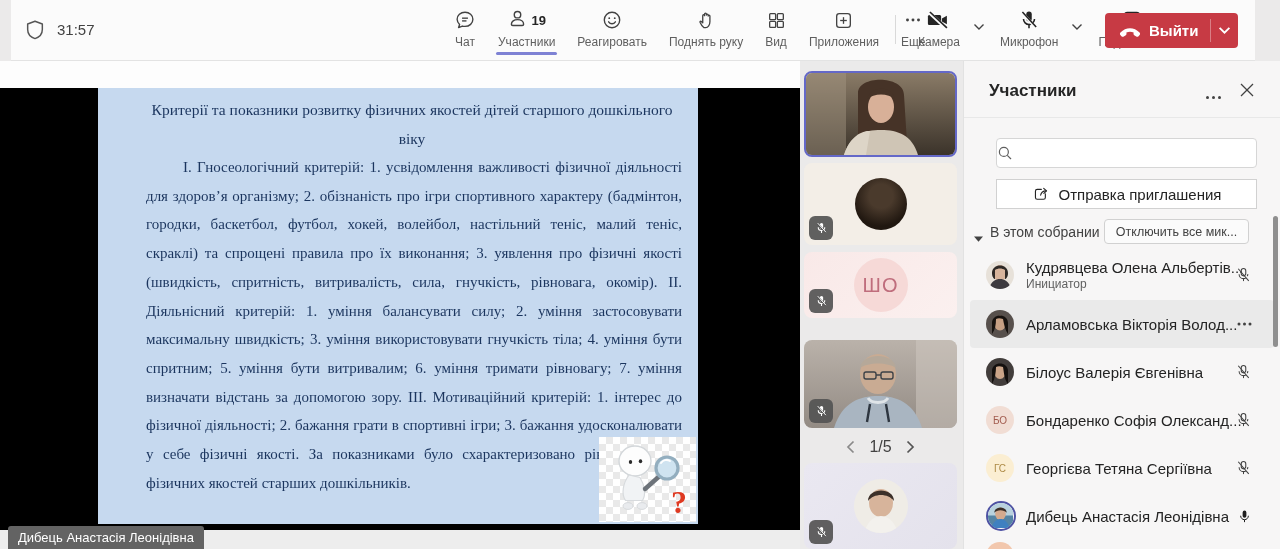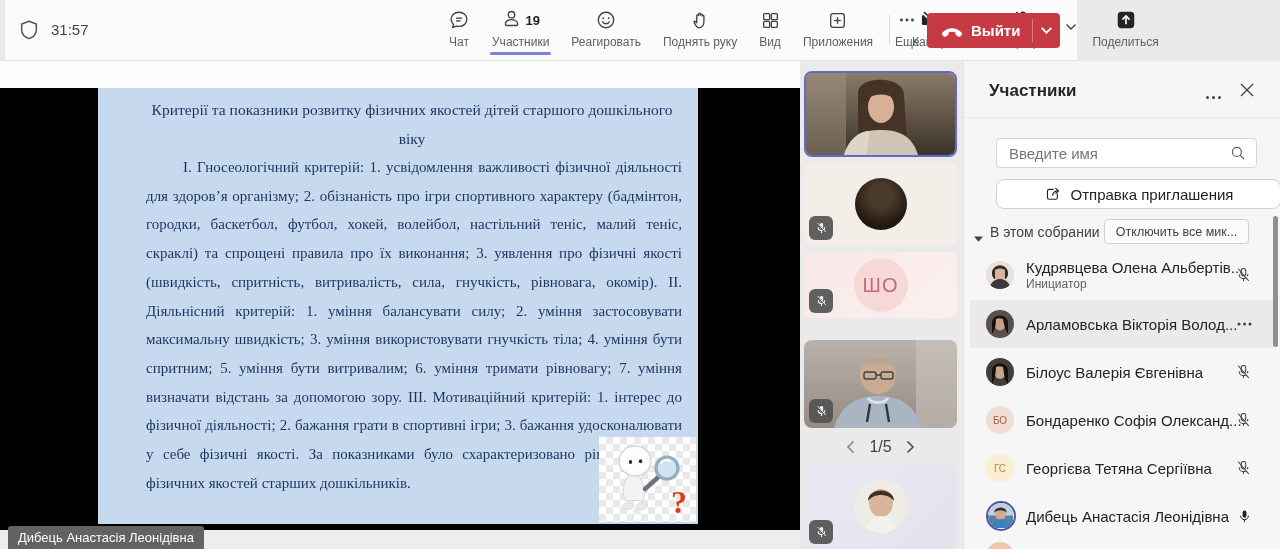--- a/index.html
+++ b/index.html
@@ -1,21 +1,21 @@
 <!DOCTYPE html>
 <html><head>
 <meta charset="utf-8">
 <style>
   * { margin:0; padding:0; box-sizing:border-box; }
   html,body { width:1280px; height:549px; overflow:hidden; background:#ebeaea;
               font-family:"Liberation Sans", sans-serif; }
   .app { position:relative; width:1280px; height:549px; }
 
   
-  .toolbar { position:absolute; left:5px; top:0; width:1072px; height:61px;
+  .toolbar { position:absolute; left:11px; top:0; width:1244px; height:61px;
              background:#fbfbfb; border-bottom:1px solid #e3e3e3; z-index:30; }
   .tb-shield { position:absolute; left:13px; top:18px; }
   .tb-timer { position:absolute; left:46px; top:21px; font-size:15px; color:#424242; }
   .tb-center { position:absolute; left:432px; top:7px; display:flex; align-items:flex-start; }
   .tb-btn { position:relative; display:flex; flex-direction:column; align-items:center;
             padding:0 11px; cursor:pointer; }
   .tb-btn .ic { height:26px; display:flex; align-items:center; gap:3px; }
   .tb-btn .lbl { font-size:12px; color:#5f5f5f; margin-top:2px; white-space:nowrap; }
   .tb-btn .cnt { font-size:13px; font-weight:bold; color:#242424; }
   .tb-btn.active::after { content:""; position:absolute; left:9px; right:9px; bottom:-6px;
@@ -70,22 +70,22 @@
   .panel-title { position:absolute; left:25px; top:20px; font-size:17px; font-weight:bold; color:#252525; }
   .panel-dots { position:absolute; right:58px; top:25px; cursor:pointer; }
   .panel-close { position:absolute; right:26px; top:22px; cursor:pointer; }
   .panel-hr { position:absolute; left:0; top:56px; width:100%; height:1px; background:#e8e8e8; }
   .search-box { position:absolute; left:32px; top:77px; width:261px; height:30px; background:#fff;
                 border:1px solid #d6d6d6; border-radius:4px; display:flex; align-items:center; }
   .search-box input { flex:1; border:none; outline:none; background:transparent; padding:0 8px 0 12px;
                 font-size:15px; color:#252525; font-family:"Liberation Sans", sans-serif; }
   .search-box input::placeholder { color:#767676; }
   .search-ic { margin-right:10px; display:flex; }
-  .invite-btn { position:absolute; left:32px; top:118px; width:285px; height:30px; background:#fff;
-                border:1px solid #d1d1d1; border-radius:8px; display:flex; align-items:center;
+  .invite-btn { position:absolute; left:32px; top:118px; width:261px; height:30px; background:#fff;
+                border:1px solid #d1d1d1; border-radius:0; display:flex; align-items:center;
                 justify-content:center; gap:9px; cursor:pointer; }
   .invite-btn span { font-size:15px; color:#242424; }
   .section-row { position:absolute; left:0; top:160px; width:100%; height:24px; }
   .sec-chev { position:absolute; left:10px; top:7px; cursor:pointer; }
   .sec-label { position:absolute; left:26px; top:3px; font-size:14px; color:#424242; white-space:nowrap; }
   .mute-all { position:absolute; left:140px; top:-2px; width:145px; height:25px; background:#fbfbfb;
               border:1px solid #d1d1d1; border-radius:4px; font-size:12.5px; color:#424242;
               display:flex; align-items:center; justify-content:center; cursor:pointer;
               white-space:nowrap; font-family:"Liberation Sans", sans-serif;text-align:center; }
   .plist { position:absolute; left:0; top:189px; width:100%; }
@@ -418,21 +418,20 @@
       <span class="panel-close">
         <svg width="14" height="14" viewBox="0 0 14 14" stroke="#424242" stroke-width="1.3">
             <line x1="1" y1="1" x2="13" y2="13"></line>
             <line x1="13" y1="1" x2="1" y2="13"></line>
           </svg>
       </span>
     </div>
     <div class="panel-hr"></div>
 
     <div class="search-box">
-      <input type="text" placeholder="Введите имя" style="">
       <span class="search-ic">
         <svg width="16" height="16" viewBox="0 0 20 20" fill="none" stroke="#5f5f5f" stroke-width="1.5">
             <circle cx="8.6" cy="8.6" r="5.6"></circle>
             <line x1="12.9" y1="12.9" x2="17.5" y2="17.5"></line>
           </svg>
       </span>
     </div>
 
     <div class="invite-btn">
       <span style="display:flex;">

